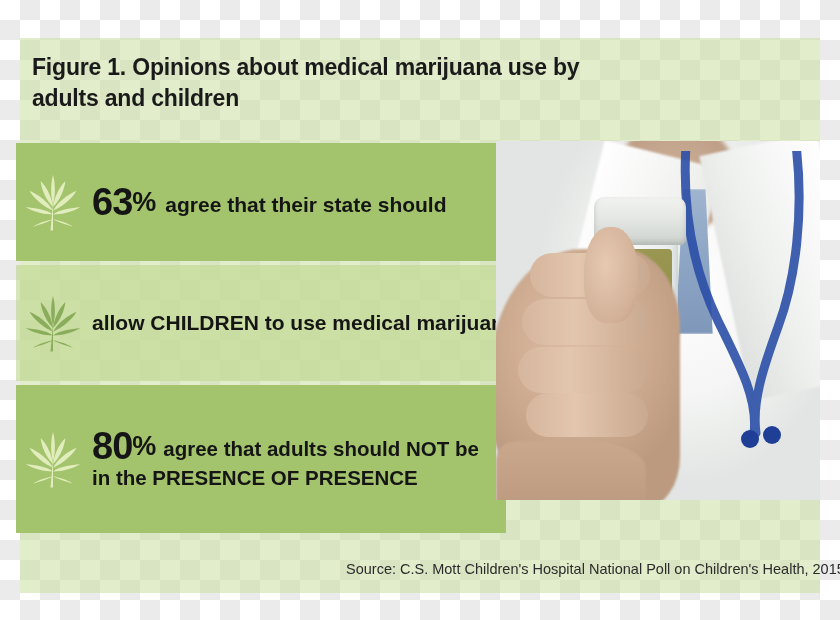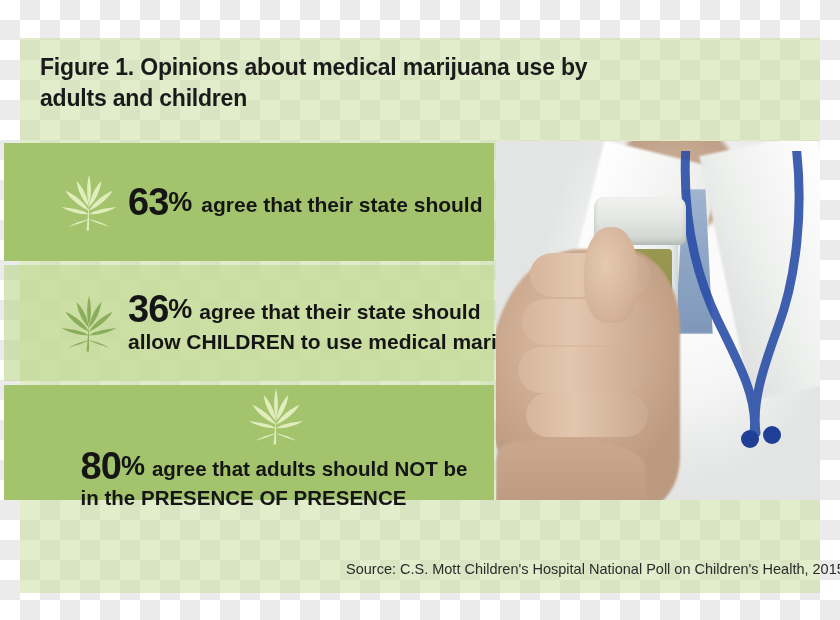--- a/index.html
+++ b/index.html
@@ -27,47 +27,46 @@
     position: absolute;
     left: 20px;
     top: 38px;
     width: 800px;
     height: 555px;
     background: rgba(203, 222, 160, 0.55);
   }
 
   #figure-title {
     position: absolute;
-    left: 40px;
+    left: 32px;
     top: 52px;
     width: 600px;
     font-size: 23px;
     font-weight: bold;
     line-height: 1.33;
     color: #1a1a1a;
     letter-spacing: -0.2px;
     white-space: pre-line;
   }
 
   
   .bar {
     position: absolute;
-    left: 4px;
+    left: 16px;
     width: 490px;
     display: flex;
     align-items: center;
     box-sizing: border-box;
-    padding-left: 48px;
   }
   .bar-dark  { background: #a3c46c; }
   .bar-light { background: rgba(190, 214, 140, 0.62); }
 
   #bar-1 { top: 143px; height: 118px; }
   #bar-2 { top: 265px; height: 116px; }
-  #bar-3 { top: 385px; height: 115px; flex-direction: column; }
+  #bar-3 { top: 385px; height: 148px; }
 
   .leaf {
     flex: 0 0 auto;
     width: 62px;
     margin-left: 6px;
     display: block;
   }
   .leaf svg { display: block; width: 100%; height: auto; }
 
   .bar-text {
@@ -253,21 +252,20 @@
           <path d="M50 64 C36 58 20 46 12 32 C26 38 42 50 50 64 Z"></path>
           <path d="M50 64 C64 58 80 46 88 32 C74 38 58 50 50 64 Z"></path>
           <path d="M50 70 C36 70 18 66 6 58 C20 60 40 62 50 70 Z"></path>
           <path d="M50 70 C64 70 82 66 94 58 C80 60 60 62 50 70 Z"></path>
           <path d="M50 78 C40 80 26 84 18 90 C30 86 44 82 50 78 Z"></path>
           <path d="M50 78 C60 80 74 84 82 90 C70 86 56 82 50 78 Z"></path>
         </g>
       </svg>
     </span>
     <div class="bar-text">
-      <div class="line"><span class="pct">36</span><span class="pct-sign">%</span><span class="pct-gap"></span><span>agree that their state should</span></div>
       <div class="line">allow CHILDREN to use medical marijuana</div>
     </div>
   </div>
 
   <div class="bar bar-dark" id="bar-3">
     <span class="leaf">
       <svg viewBox="0 0 100 100" aria-hidden="true">
         <g fill="#e2edbd">
           <path d="M50 96 L50 52 L46 96 Z"></path>
           <path d="M50 54 C46 40 46 22 50 6 C54 22 54 40 50 54 Z"></path>

